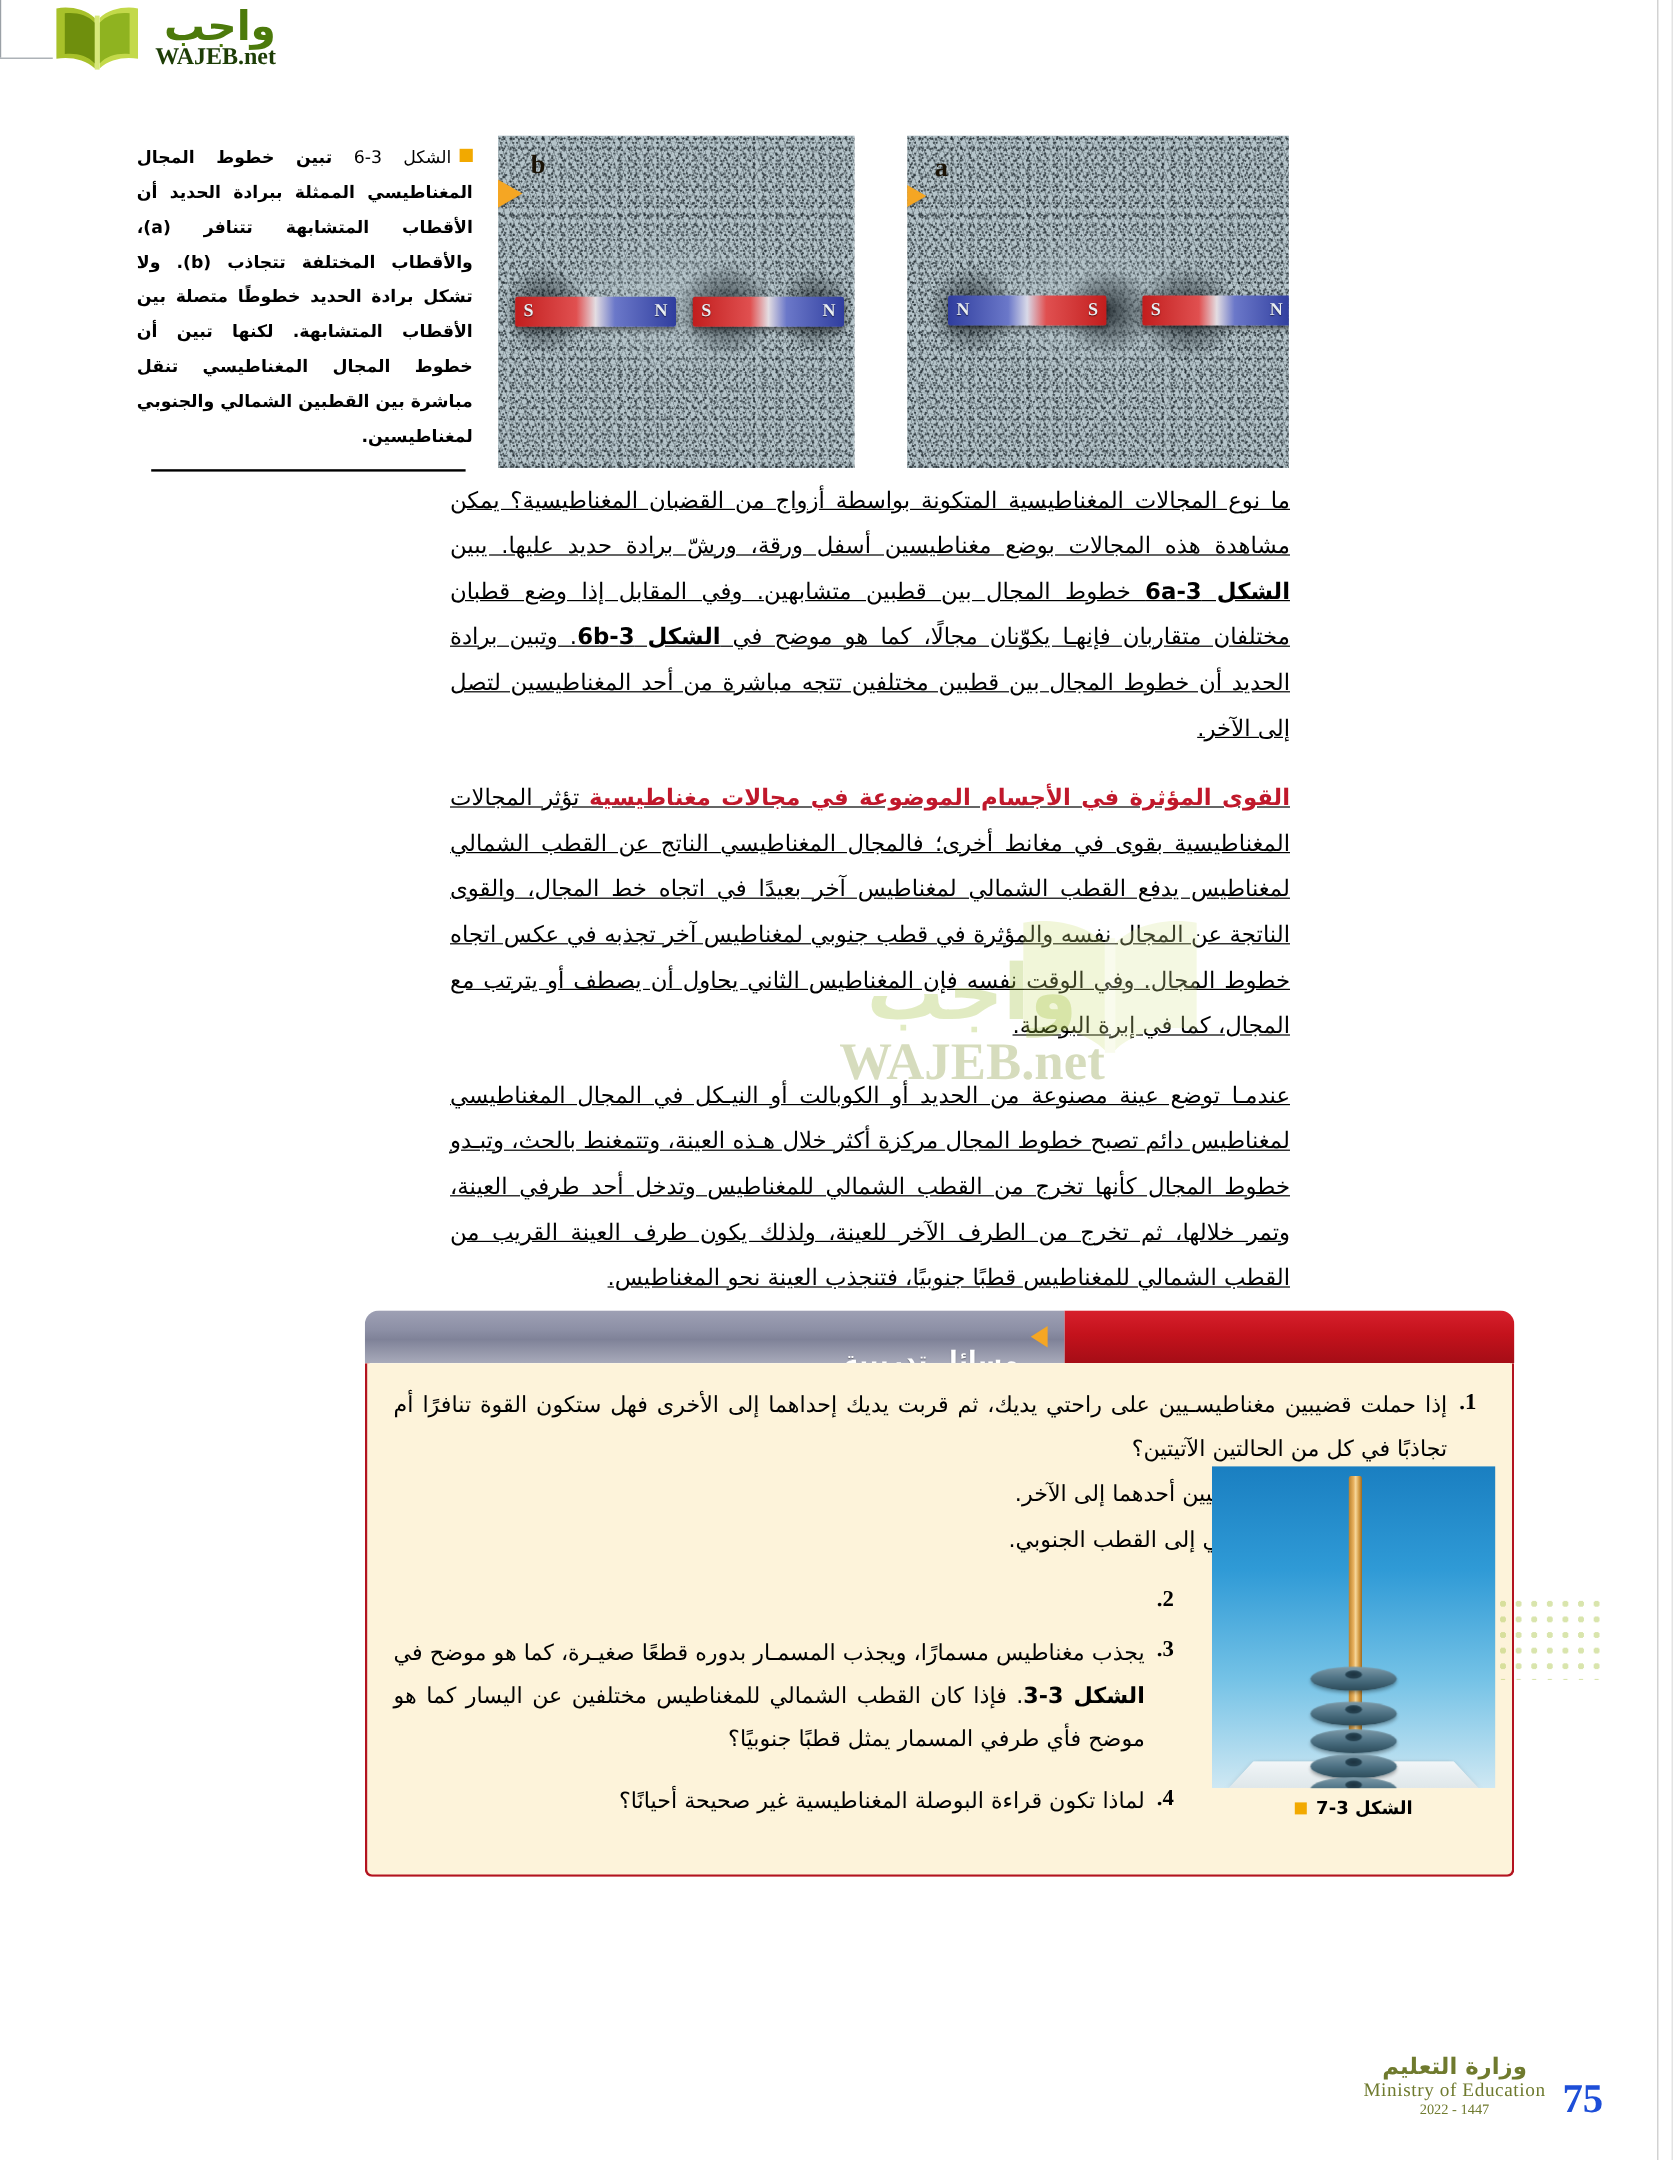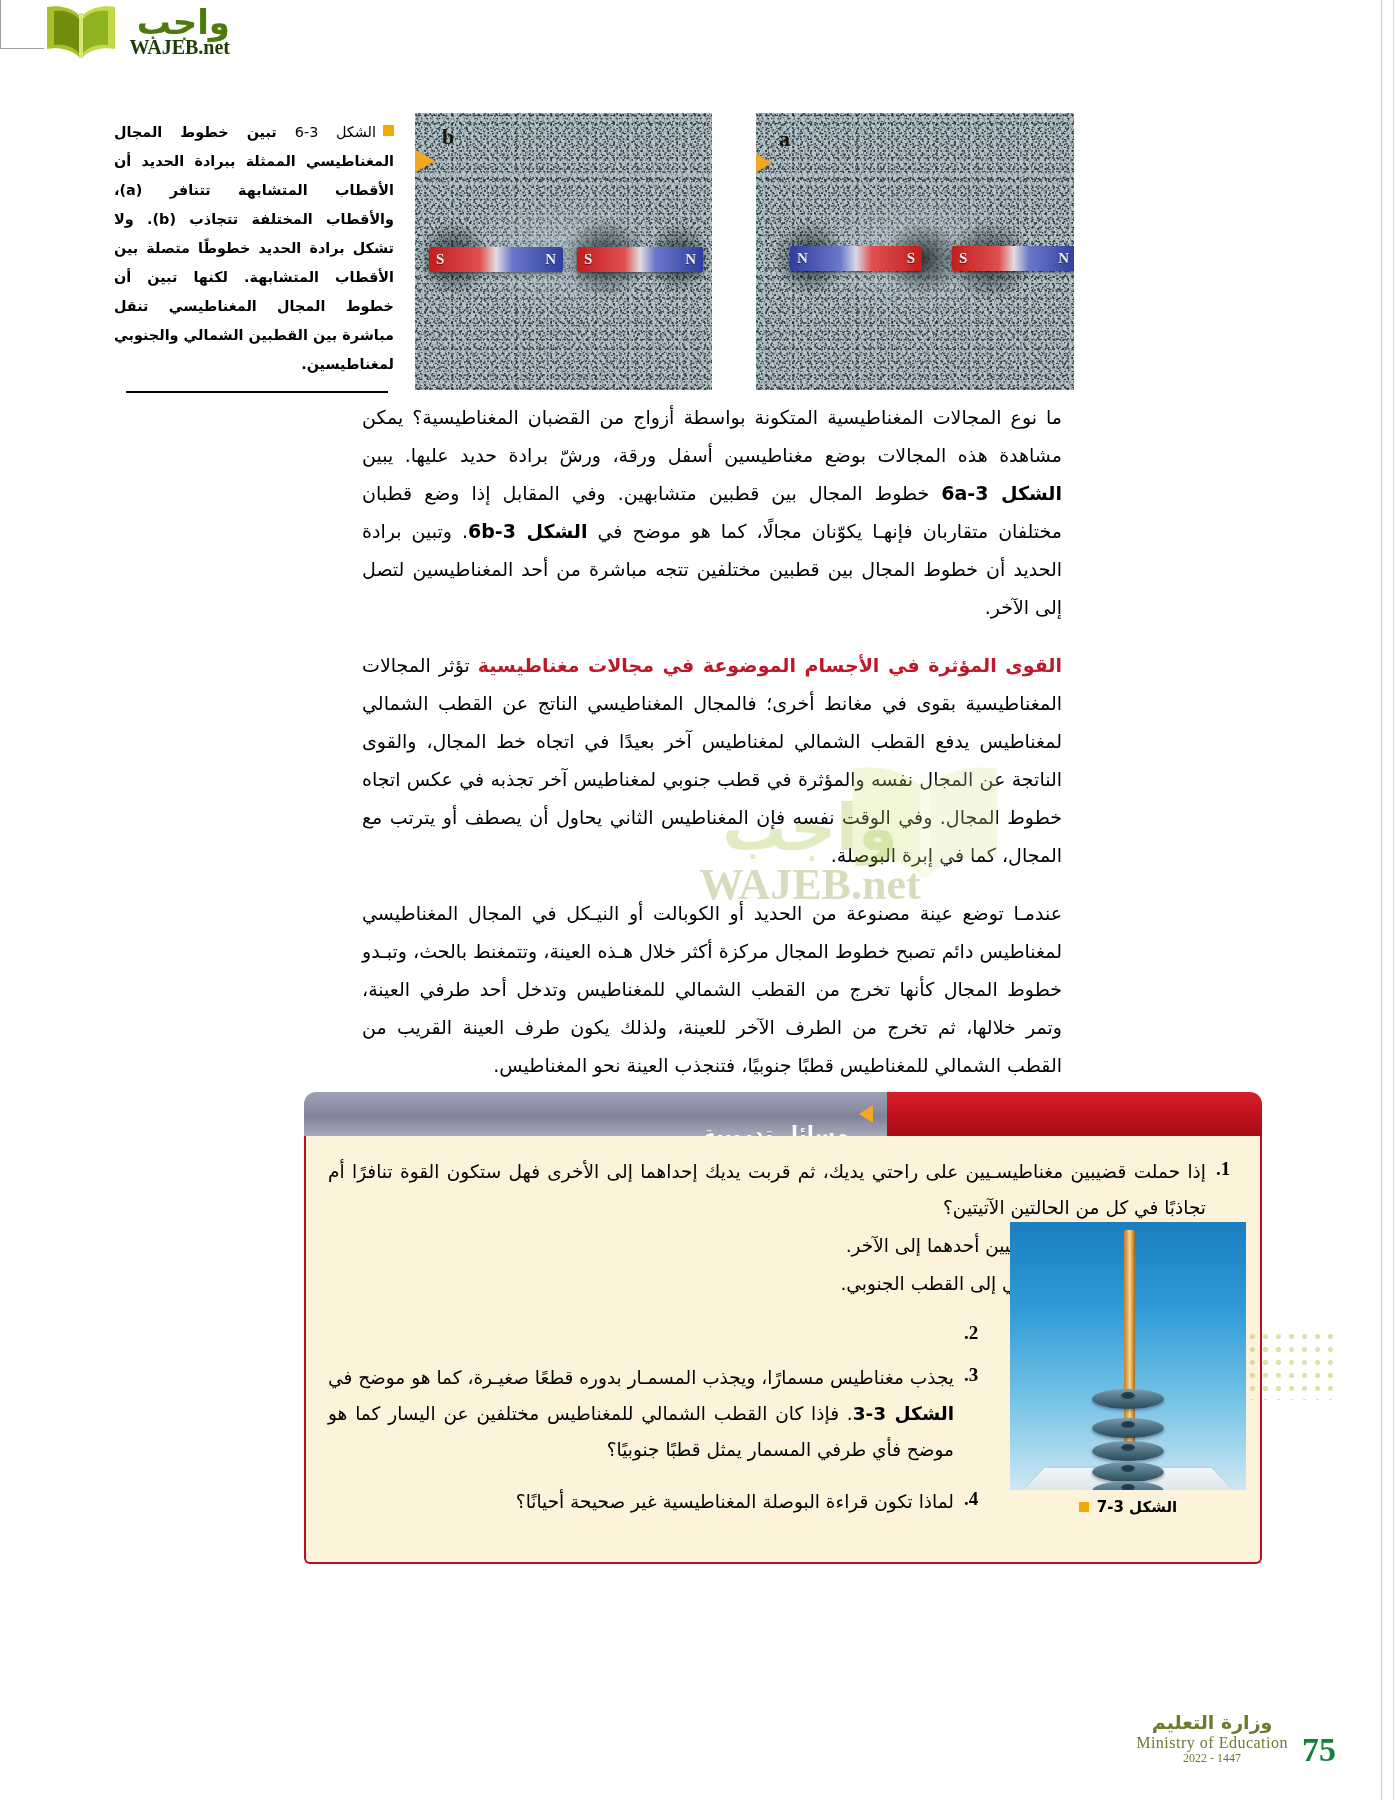--- a/index.html
+++ b/index.html
@@ -158,22 +158,22 @@
   }
   .mag-SN { background: linear-gradient(90deg,#2f3d9e 0%, #6b78c9 38%, #d8d9e8 50%, #e05050 62%, #c21d1d 100%); }
   .mag-NS { background: linear-gradient(90deg,#c21d1d 0%, #e05050 38%, #e3dde2 50%, #6b78c9 62%, #2f3d9e 100%); }
   .pole-clump {
     position: absolute; z-index: 2; pointer-events:none;
     background: radial-gradient(ellipse at center, rgba(20,28,33,.80) 0%, rgba(20,28,33,.28) 48%, rgba(20,28,33,0) 72%);
   }
 
   
   .body-col {
-    position: absolute; right: 334px; top: 398px;
-    width: 700px; direction: rtl;
+    position: absolute; right: 321px; top: 398px;
+    width: 700px; direction: rtl; text-decoration: underline;
   }
   .para {
     font-family: "DejaVu Sans", sans-serif;
     font-size: 19px; line-height: 38px; color: #000;
     text-align: justify; text-align-last: right;
     margin: 0 0 6px 0;
   }
   .para.t2 { margin-top: 20px; }
   .b { font-weight: bold; }
   .red-term { color: #C0182B; font-weight: bold; }
@@ -273,21 +273,21 @@
   .fig-sq { width: 10px; height: 10px; background: #F2A900; }
 
   
   .footer {
     position: absolute; right: 60px; bottom: 34px;
     display: flex; align-items: flex-end; gap: 14px;
     direction: rtl;
   }
   .pg-num {
     font-family: "Liberation Serif", serif; font-weight: bold;
-    font-size: 34px; color: #15803d; line-height: .9;
+    font-size: 34px; color: #1d4ed8; line-height: .9;
   }
   .moe {
     display: flex; flex-direction: column; align-items: center;
     line-height: 1.15;
   }
   .moe-ar { font-family:"DejaVu Sans",sans-serif; font-size:19px; color:#6f7a2e; font-weight:600; }
   .moe-en { font-family:"Liberation Serif",serif; font-size:16px; color:#6f7a2e; letter-spacing:.5px; }
   .moe-yr { font-family:"Liberation Serif",serif; font-size:12px; color:#6f7a2e; }
   .dots {
     position:absolute; right: 62px; bottom: 400px;

